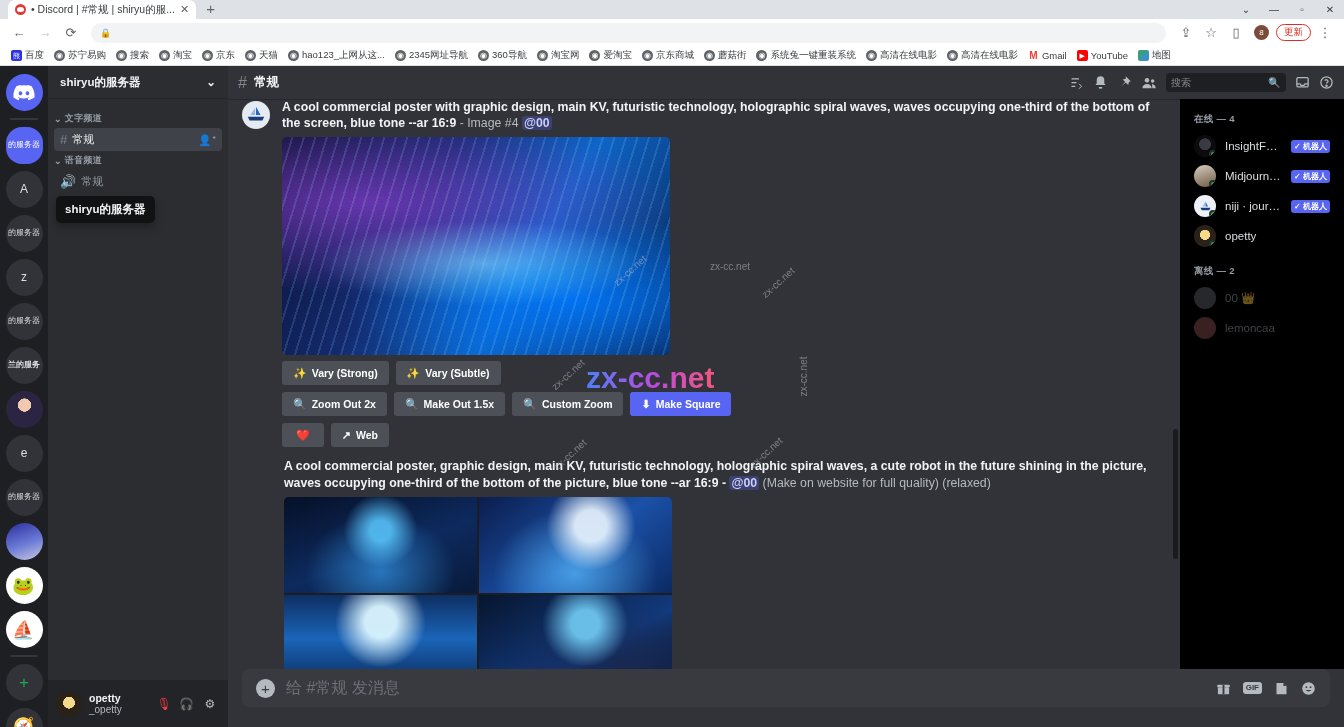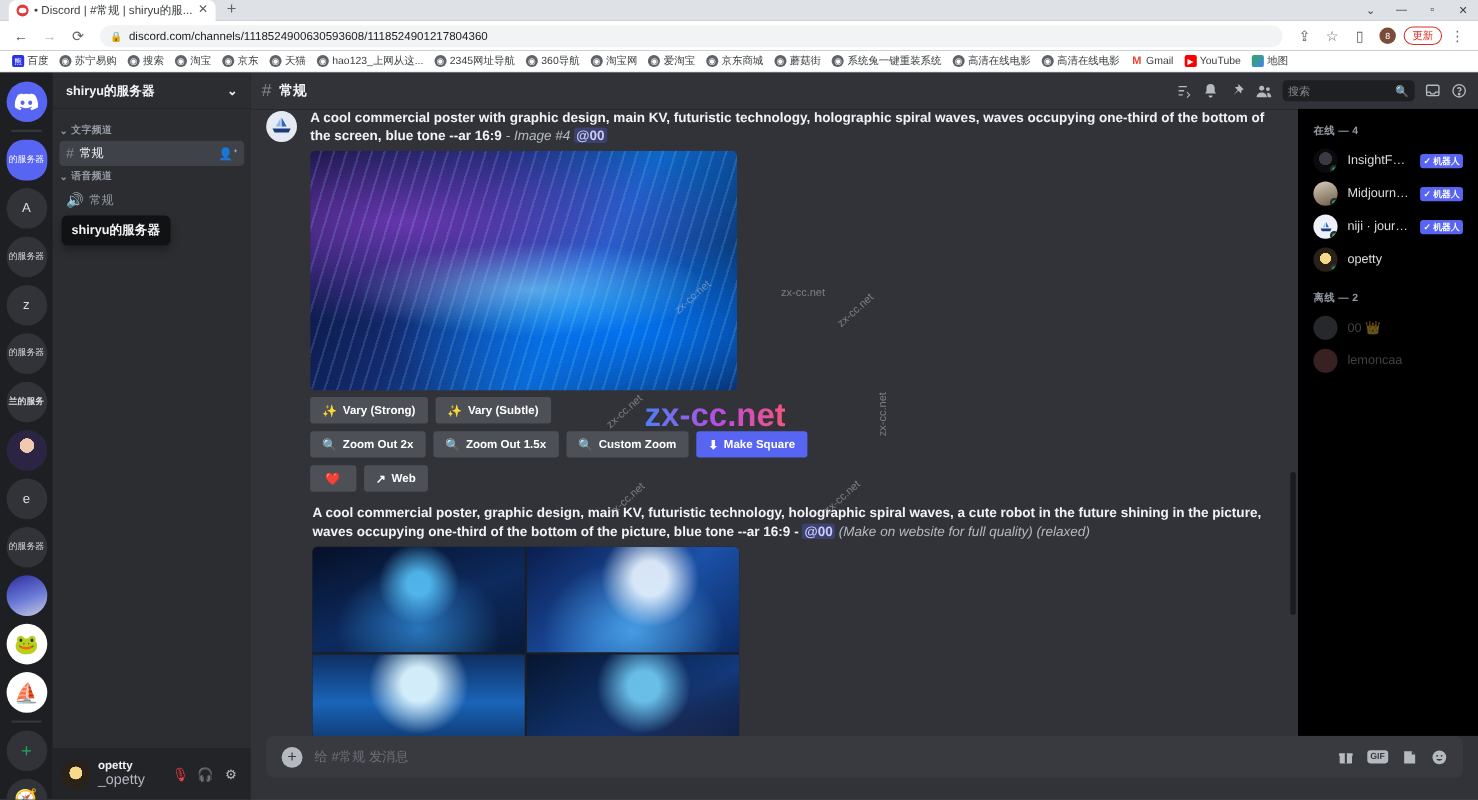--- a/index.html
+++ b/index.html
@@ -152,21 +152,21 @@
     height: 47px; background: #232428; display: flex; align-items: center;
     padding: 0 8px; gap: 7px; flex: none;
   }
   .user-avatar {
     width: 26px; height: 26px; border-radius: 50%;
     background: radial-gradient(circle at 50% 45%, #f6d98a 0 30%, #2a2118 31% 100%);
     flex: none; position: relative;
   }
   .user-names { flex: 1; min-width: 0; line-height: 1.15; }
   .user-name { color: #f2f3f5; font-size: 10.5px; font-weight: bold; }
-  .user-tag { color: #b5bac1; font-size: 13px; }
+  .user-tag { color: #b5bac1; font-size: 10px; }
   .user-icons { display: flex; gap: 3px; }
   .uicon {
     width: 20px; height: 20px; display: flex; align-items: center; justify-content: center;
     color: #b5bac1; font-size: 12px; cursor: pointer; border-radius: 4px;
   }
   .uicon.muted { color: #f23f43; }
 
   .main { flex: 1; display: flex; flex-direction: column; min-width: 0; background: #313338; }
 
   .chan-header {
@@ -192,21 +192,21 @@
   .msg-avatar {
     width: 28px; height: 28px; border-radius: 50%; flex: none; margin-top: 2px;
     background: #e6eaf2; display:flex; align-items:center; justify-content:center;
     overflow:hidden;
   }
   .msg-body { flex: 1; min-width: 0; }
   .msg-text {
     color: #f2f3f5; font-size: 12.3px; font-weight: bold; line-height: 1.32;
     word-wrap: break-word;
   }
-  .msg-text .meta { color: #b5bac1; font-weight: 400; font-style: italic; }
+  .msg-text .meta { color: #b5bac1; font-weight: 400; }
   .mention {
     background: rgba(88,101,242,.3); color: #c9cdfb; border-radius: 3px;
     padding: 0 2px; font-weight: bold;
   }
 
   .img-single {
     width: 388px; height: 218px; margin-top: 6px; border-radius: 5px; overflow: hidden;
     background:
       radial-gradient(ellipse 130% 70% at 22% 30%, rgba(130,60,200,.75), transparent 60%),
       radial-gradient(ellipse 90% 60% at 75% 75%, rgba(0,120,255,.85), transparent 65%),
@@ -278,21 +278,21 @@
   .composer-wrap { padding: 0 14px 20px 14px; flex: none; }
   .composer {
     background: #383a40; border-radius: 7px; height: 38px;
     display: flex; align-items: center; padding: 0 14px; gap: 11px;
   }
   .plus {
     width: 19px; height: 19px; border-radius: 50%; background: #b5bac1;
     color: #383a40; font-size: 15px; display: flex; align-items: center;
     justify-content: center; cursor: pointer; flex: none; line-height: 1;
   }
-  .composer-input { flex: 1; color: #6d6f78; font-size: 12px; }
+  .composer-input { flex: 1; color: #6d6f78; font-size: 16px; }
   .comp-icons { display: flex; align-items: center; gap: 12px; }
   .cicon { color: #b5bac1; font-size: 14px; cursor: pointer; display:flex; }
   .gifbox {
     background: #b5bac1; color: #383a40; font-size: 8px; font-weight: bold;
     border-radius: 3px; padding: 1px 3px; line-height: 1.2;
   }
 
   .members {
     width: 164px; background: #000000; padding: 14px 0 0 0; overflow: hidden; flex: none;
   }
@@ -344,21 +344,20 @@
       <span class="win-btn">✕</span>
     </div>
   </div>
 
   <div class="toolbar">
     <span class="nav-btn">←</span>
     <span class="nav-btn disabled">→</span>
     <span class="nav-btn">⟳</span>
     <div class="omnibox">
       <span class="lock-icon">🔒</span>
-      <span>discord.com/channels/1118524900630593608/1118524901217804360</span>
     </div>
     <div class="tool-right">
       <span class="nav-btn">⇪</span>
       <span class="nav-btn">☆</span>
       <span class="nav-btn">▯</span>
       <span class="profile-pill">8</span>
       <span class="update-btn">更新</span>
       <span class="nav-btn">⋮</span>
     </div>
   </div>
@@ -607,21 +606,21 @@
                       <span>Vary (Subtle)</span>
                     </button>
                   </div>
                   <div class="btn-row">
                     <button class="dbtn">
                       <span class="emo">🔍</span>
                       <span>Zoom Out 2x</span>
                     </button>
                     <button class="dbtn">
                       <span class="emo">🔍</span>
-                      <span>Zoom Out 1.5x</span>
+                      <span>Make Out 1.5x</span>
                     </button>
                     <button class="dbtn">
                       <span class="emo">🔍</span>
                       <span>Custom Zoom</span>
                     </button>
                     <button class="dbtn primary">
                       <span class="emo">⬇</span>
                       <span>Make Square</span>
                     </button>
                   </div>

